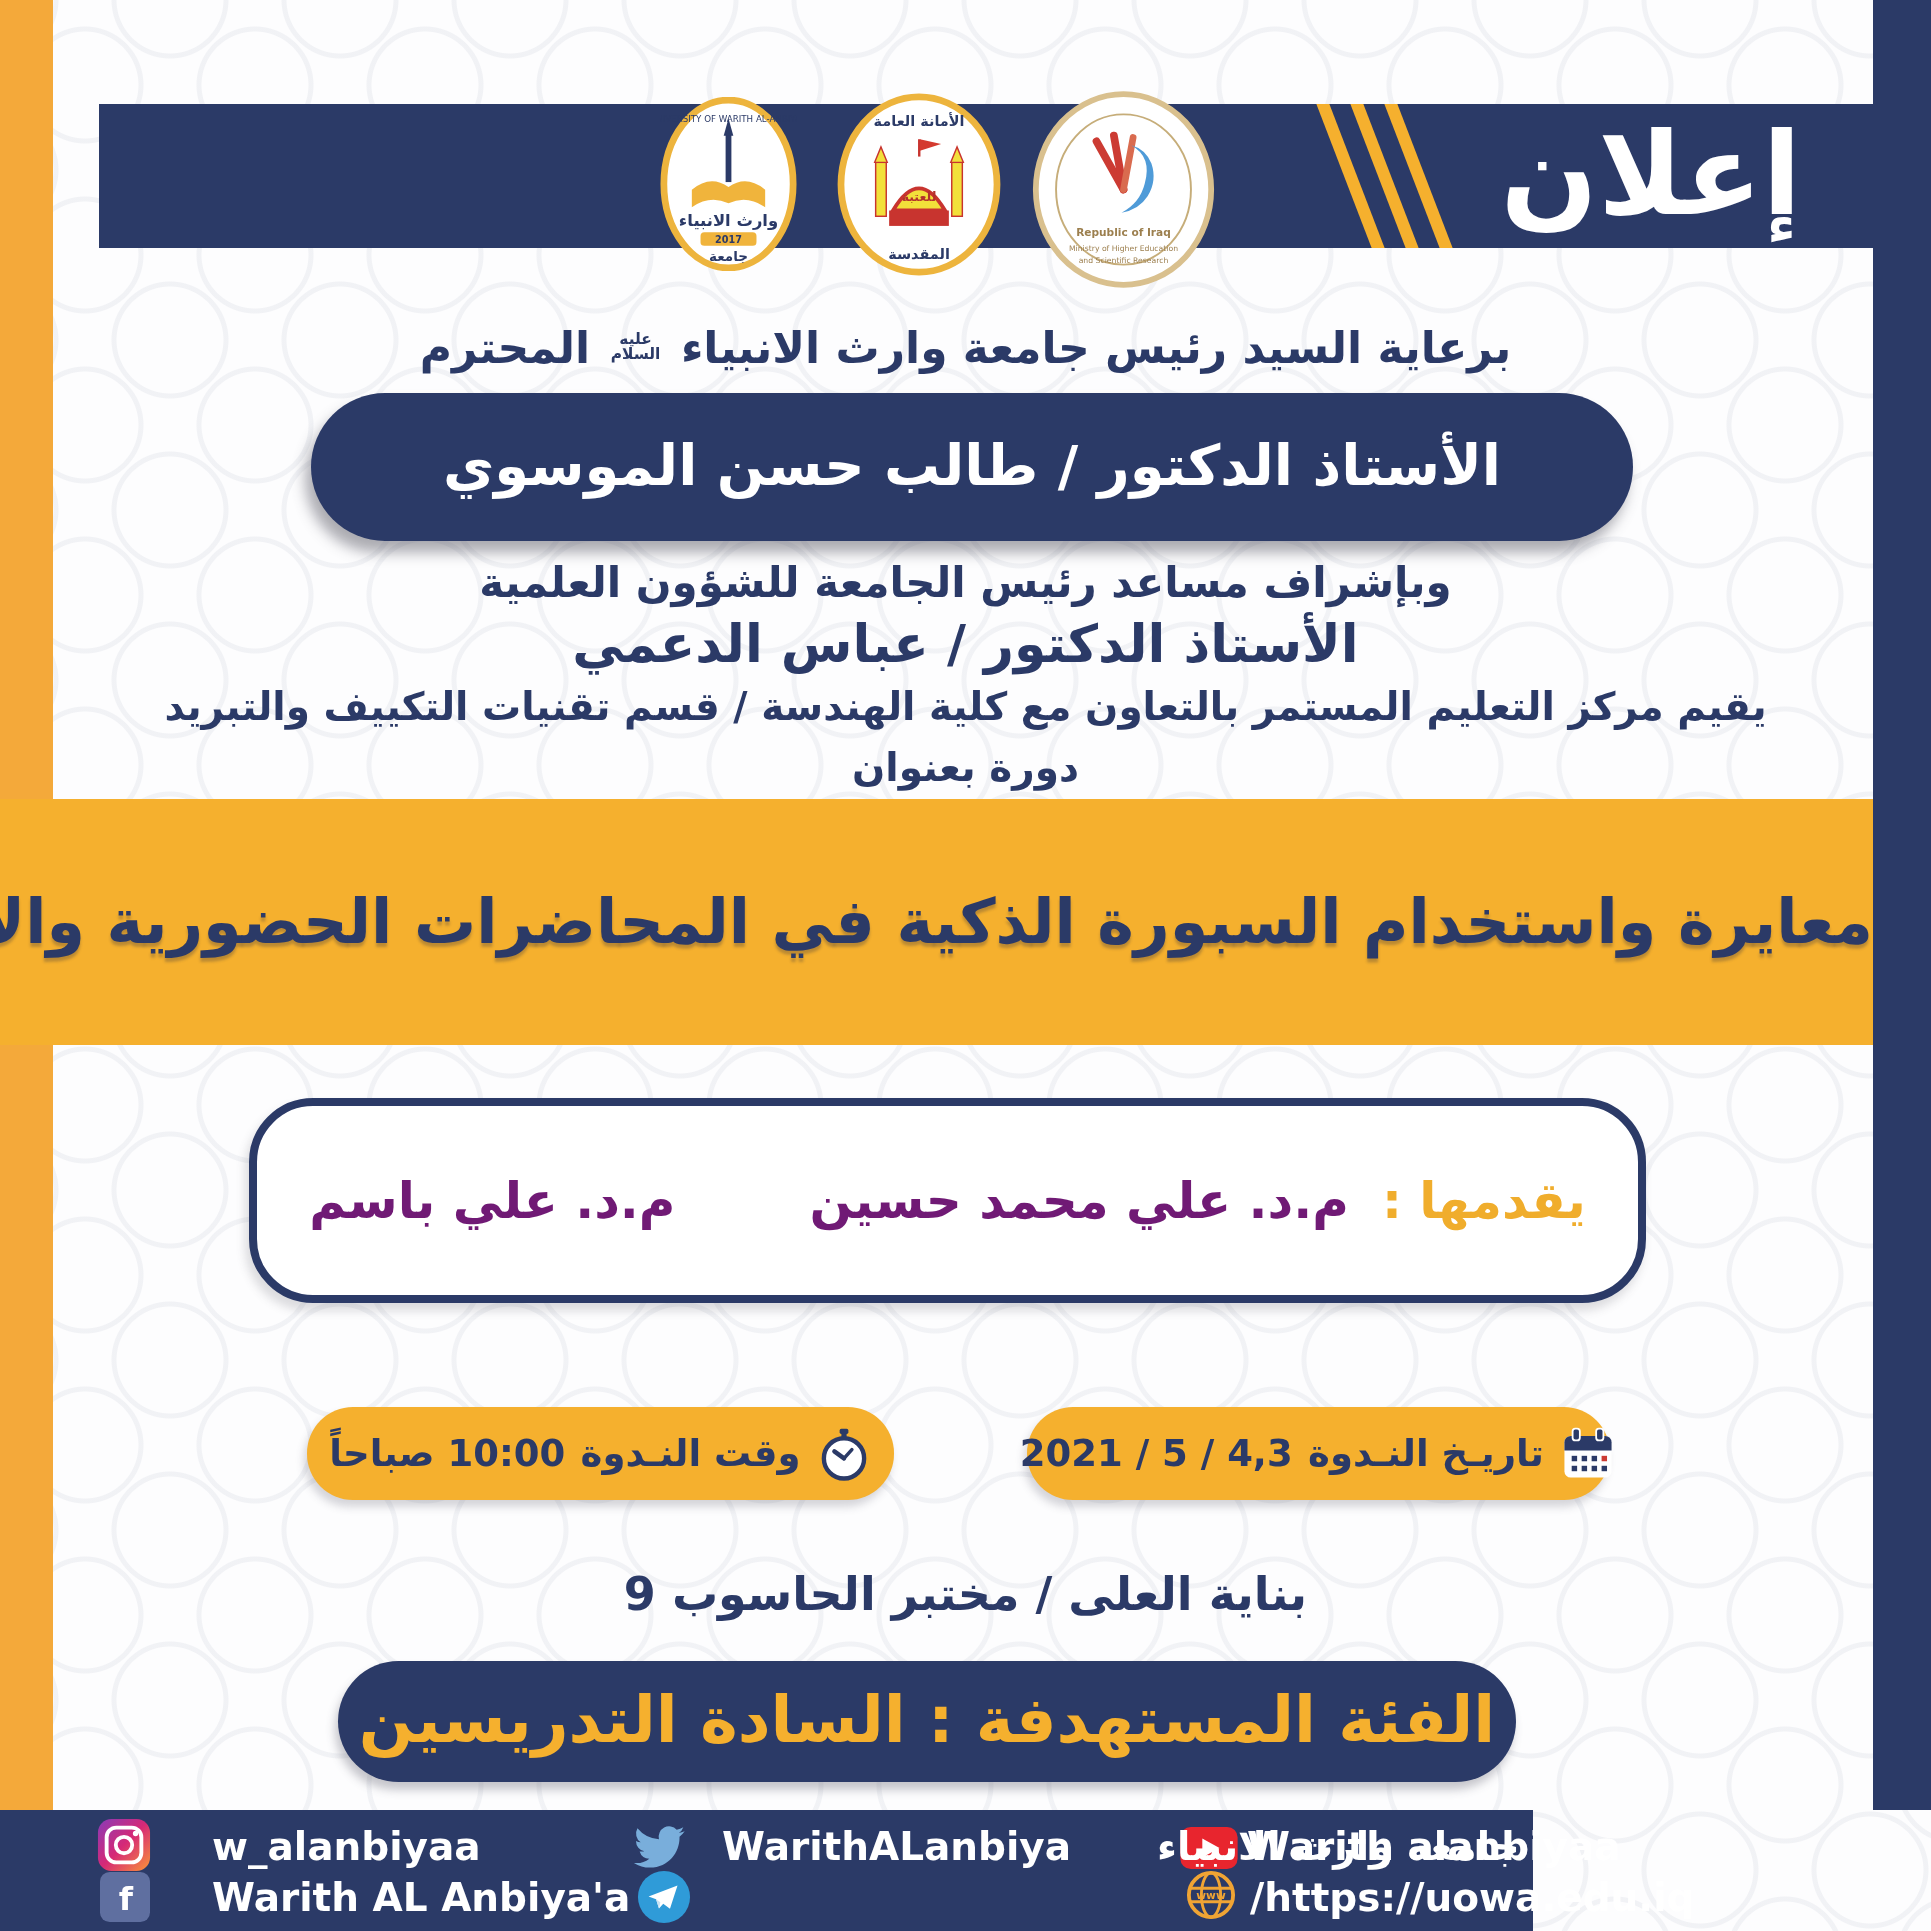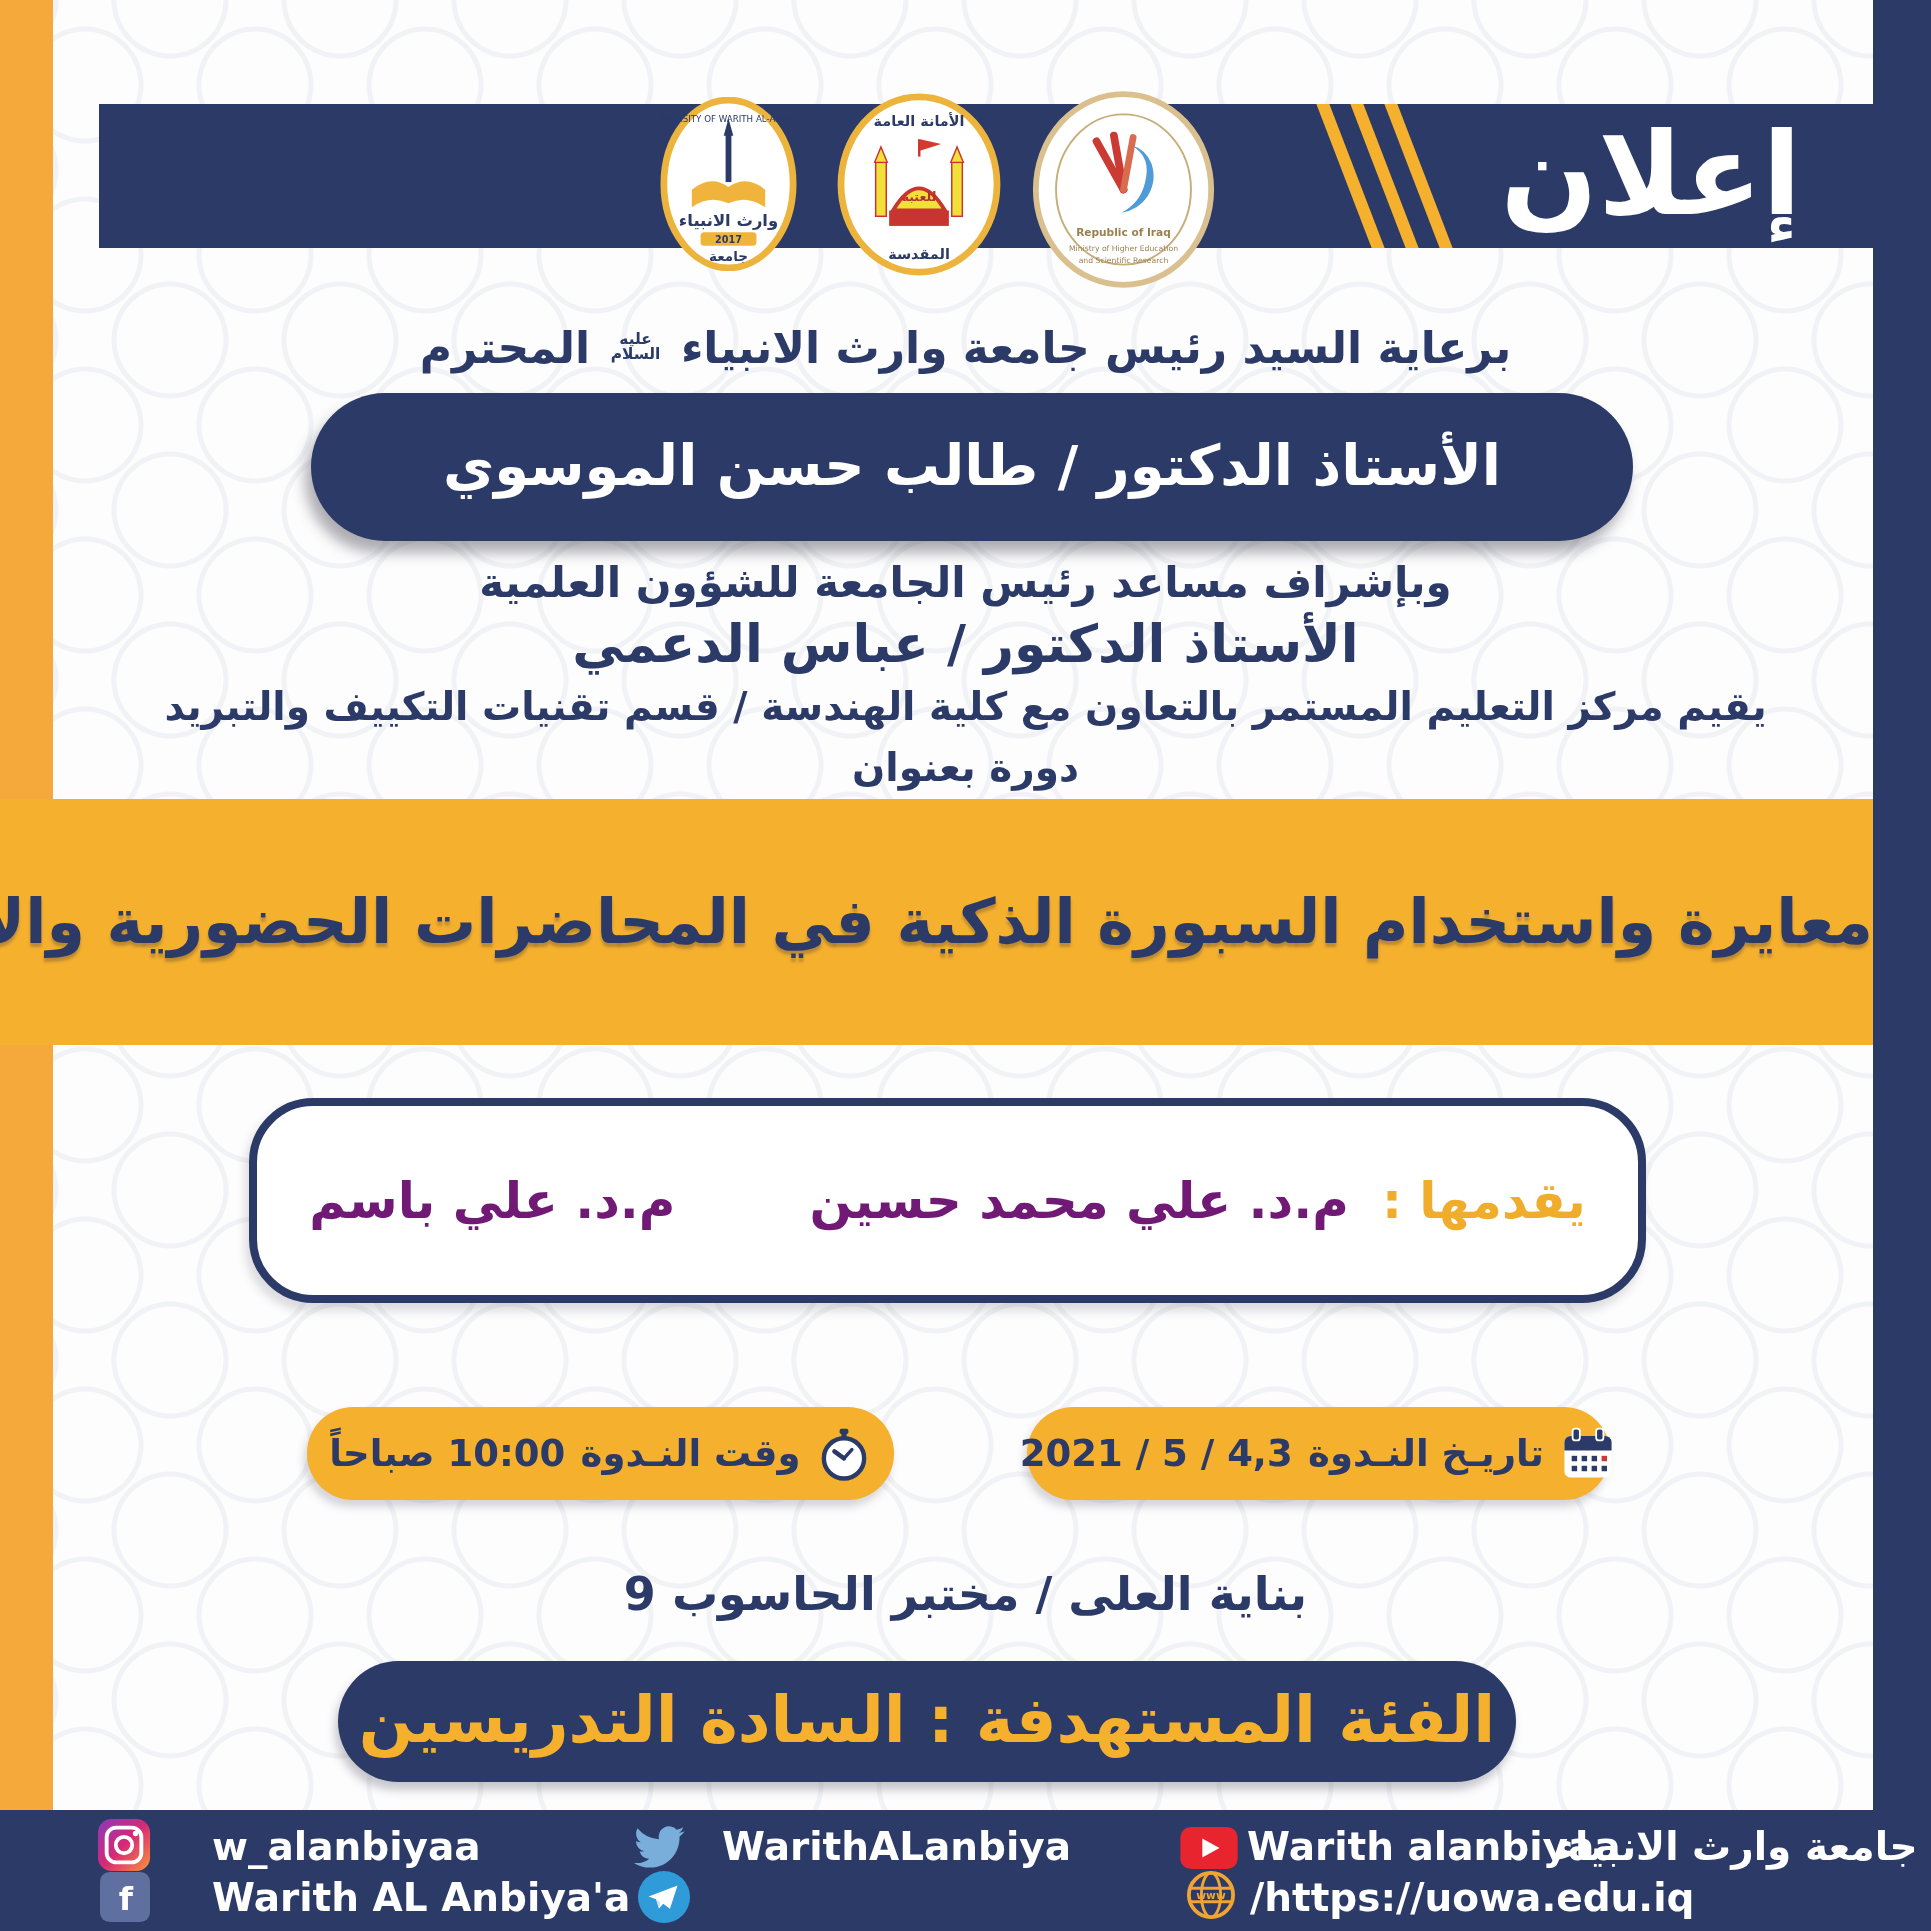--- a/index.html
+++ b/index.html
@@ -45,21 +45,21 @@
     box-shadow:-2.9px 6.8px 8.7px rgba(70,70,85,.22);display:flex;direction:rtl;align-items:center;
     justify-content:center;gap:15.4px;color:#2b3a67;font-weight:bold;font-size:37px;white-space:nowrap;}
   .ypill .ico{flex:0 0 auto;display:block;}
   .date-pill{left:1027px;width:583px;}
   .time-pill{left:307px;width:587px;}
   .location{top:1562px;font-size:46px;line-height:64px;}
   .target-pill{position:absolute;left:338px;top:1661px;width:1178px;height:121px;border-radius:61px;
     background:#2b3a67;box-shadow:-2.9px 7.7px 9.7px rgba(70,70,85,.3);}
   .target-pill .txt{width:100%;height:100%;line-height:119px;text-align:center;color:#f5b02e;
     font-size:64px;font-weight:bold;direction:rtl;white-space:nowrap;}
-  .footer{position:absolute;left:0;top:1810px;width:1931px;height:121px;background:#2b3a67;}
+  .footer{position:absolute;left:0;top:1810px;width:1533px;height:121px;background:#2b3a67;}
   .footer .lbl{position:absolute;color:#fff;font-weight:bold;font-size:39px;line-height:48px;white-space:nowrap;}
   .footer .ic{position:absolute;}
   .ar-footer{direction:rtl;font-size:37px;}
 </style>
 </head>
 <body>
 
 <div class="page">
 
   <div class="stripe-left"></div>

